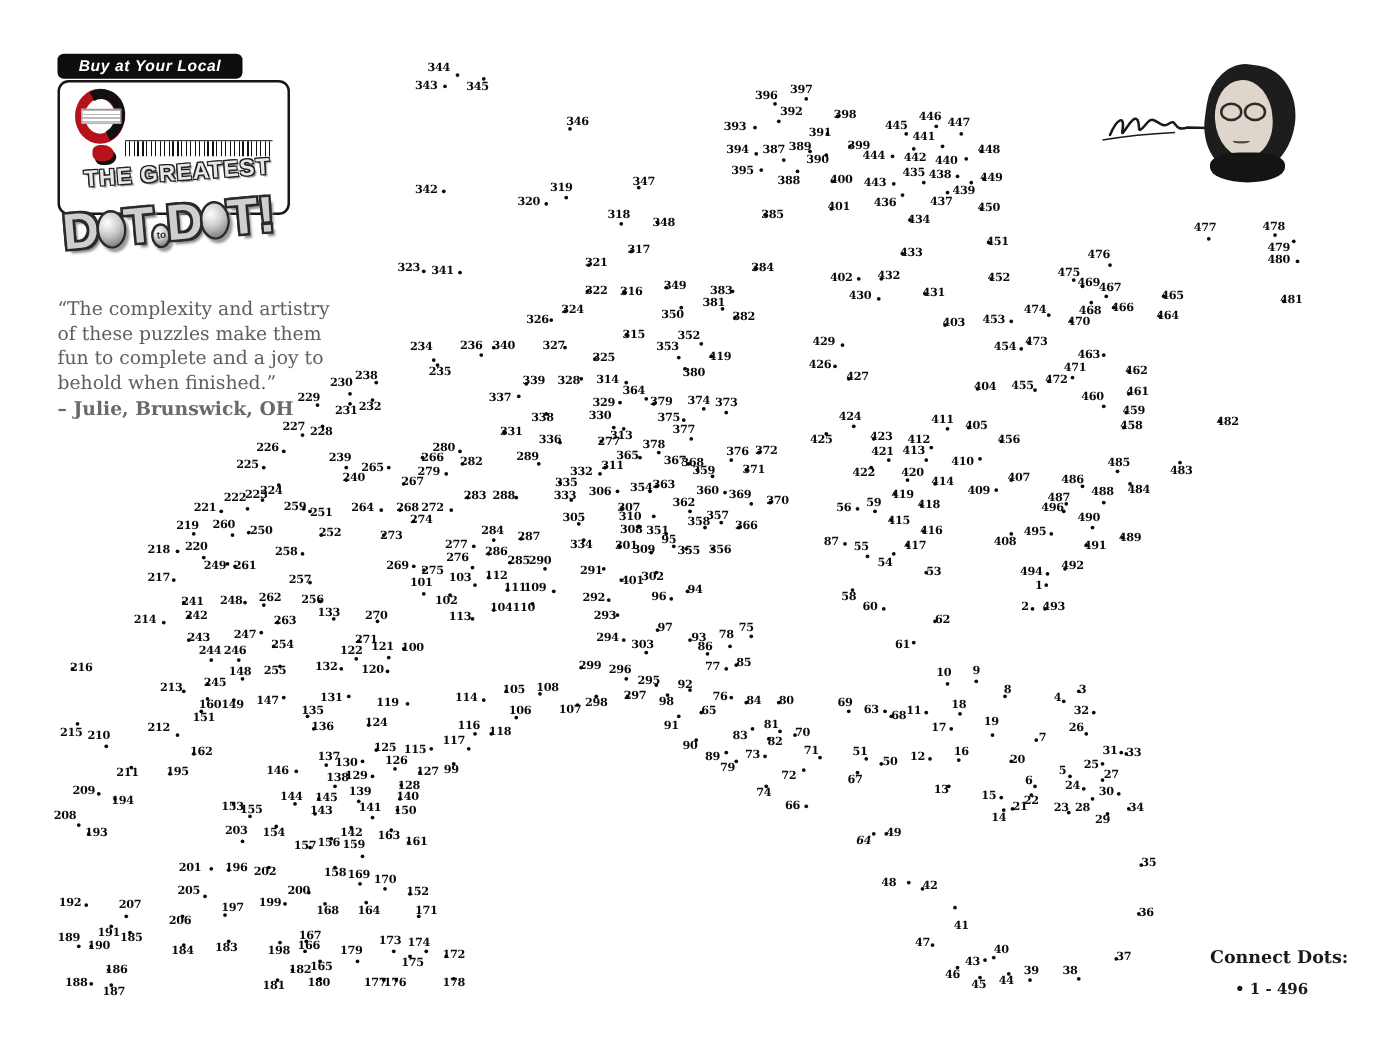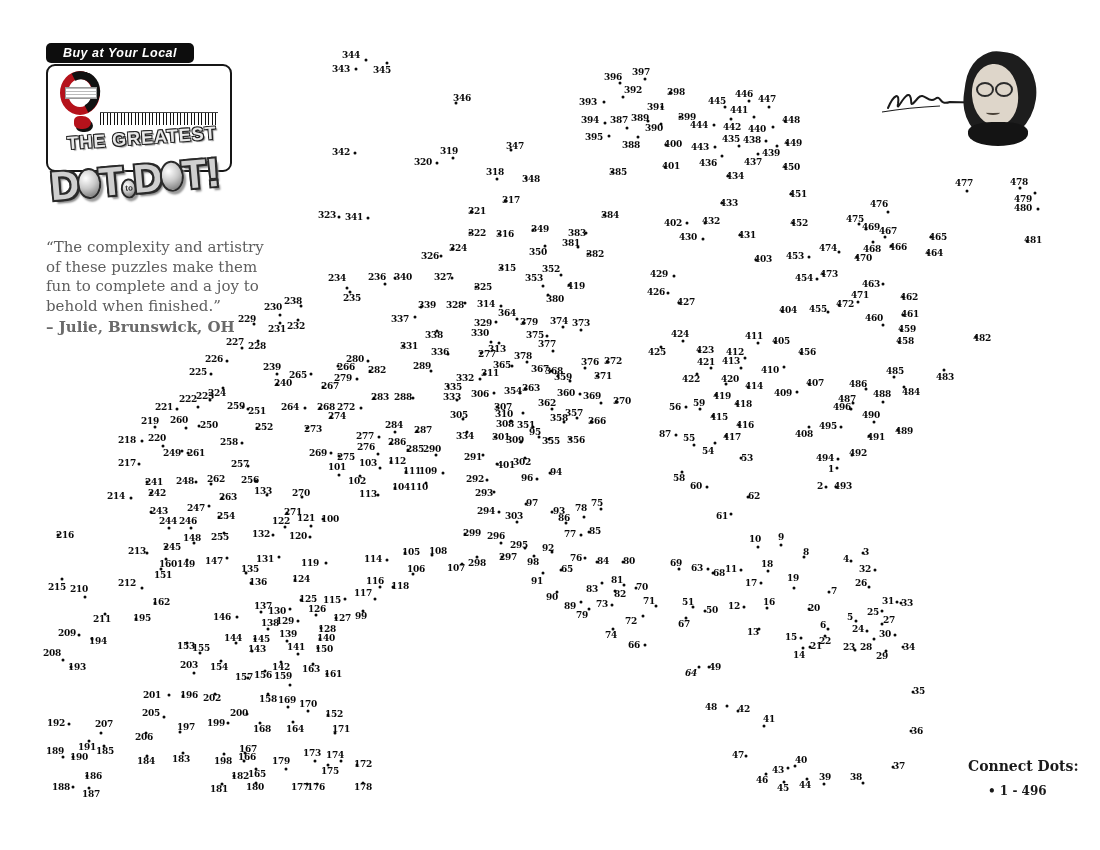--- a/index.html
+++ b/index.html
@@ -183,21 +183,21 @@
       <div class="num" style="left: 917px; top: 731px;">36</div>
       <div class="dot" style="left: 893px; top: 767px;"></div>
       <div class="num" style="left: 899px; top: 766px;">37</div>
       <div class="dot" style="left: 863px; top: 783px;"></div>
       <div class="num" style="left: 856px; top: 777px;">38</div>
       <div class="dot" style="left: 824px; top: 784px;"></div>
       <div class="num" style="left: 825px; top: 777px;">39</div>
       <div class="dot" style="left: 795px; top: 766px;"></div>
       <div class="num" style="left: 801px; top: 760px;">40</div>
       <div class="dot" style="left: 764px; top: 726px;"></div>
-      <div class="num" style="left: 769px; top: 719px;">41</div>
+      <div class="num" style="left: 769px; top: 741px;">41</div>
       <div class="dot" style="left: 738px; top: 711px;"></div>
       <div class="num" style="left: 744px; top: 709px;">42</div>
       <div class="dot" style="left: 788px; top: 768px;"></div>
       <div class="num" style="left: 778px; top: 770px;">43</div>
       <div class="dot" style="left: 807px; top: 779px;"></div>
       <div class="num" style="left: 805px; top: 785px;">44</div>
       <div class="dot" style="left: 784px; top: 782px;"></div>
       <div class="num" style="left: 783px; top: 788px;">45</div>
       <div class="dot" style="left: 766px; top: 774px;"></div>
       <div class="num" style="left: 762px; top: 780px;">46</div>

